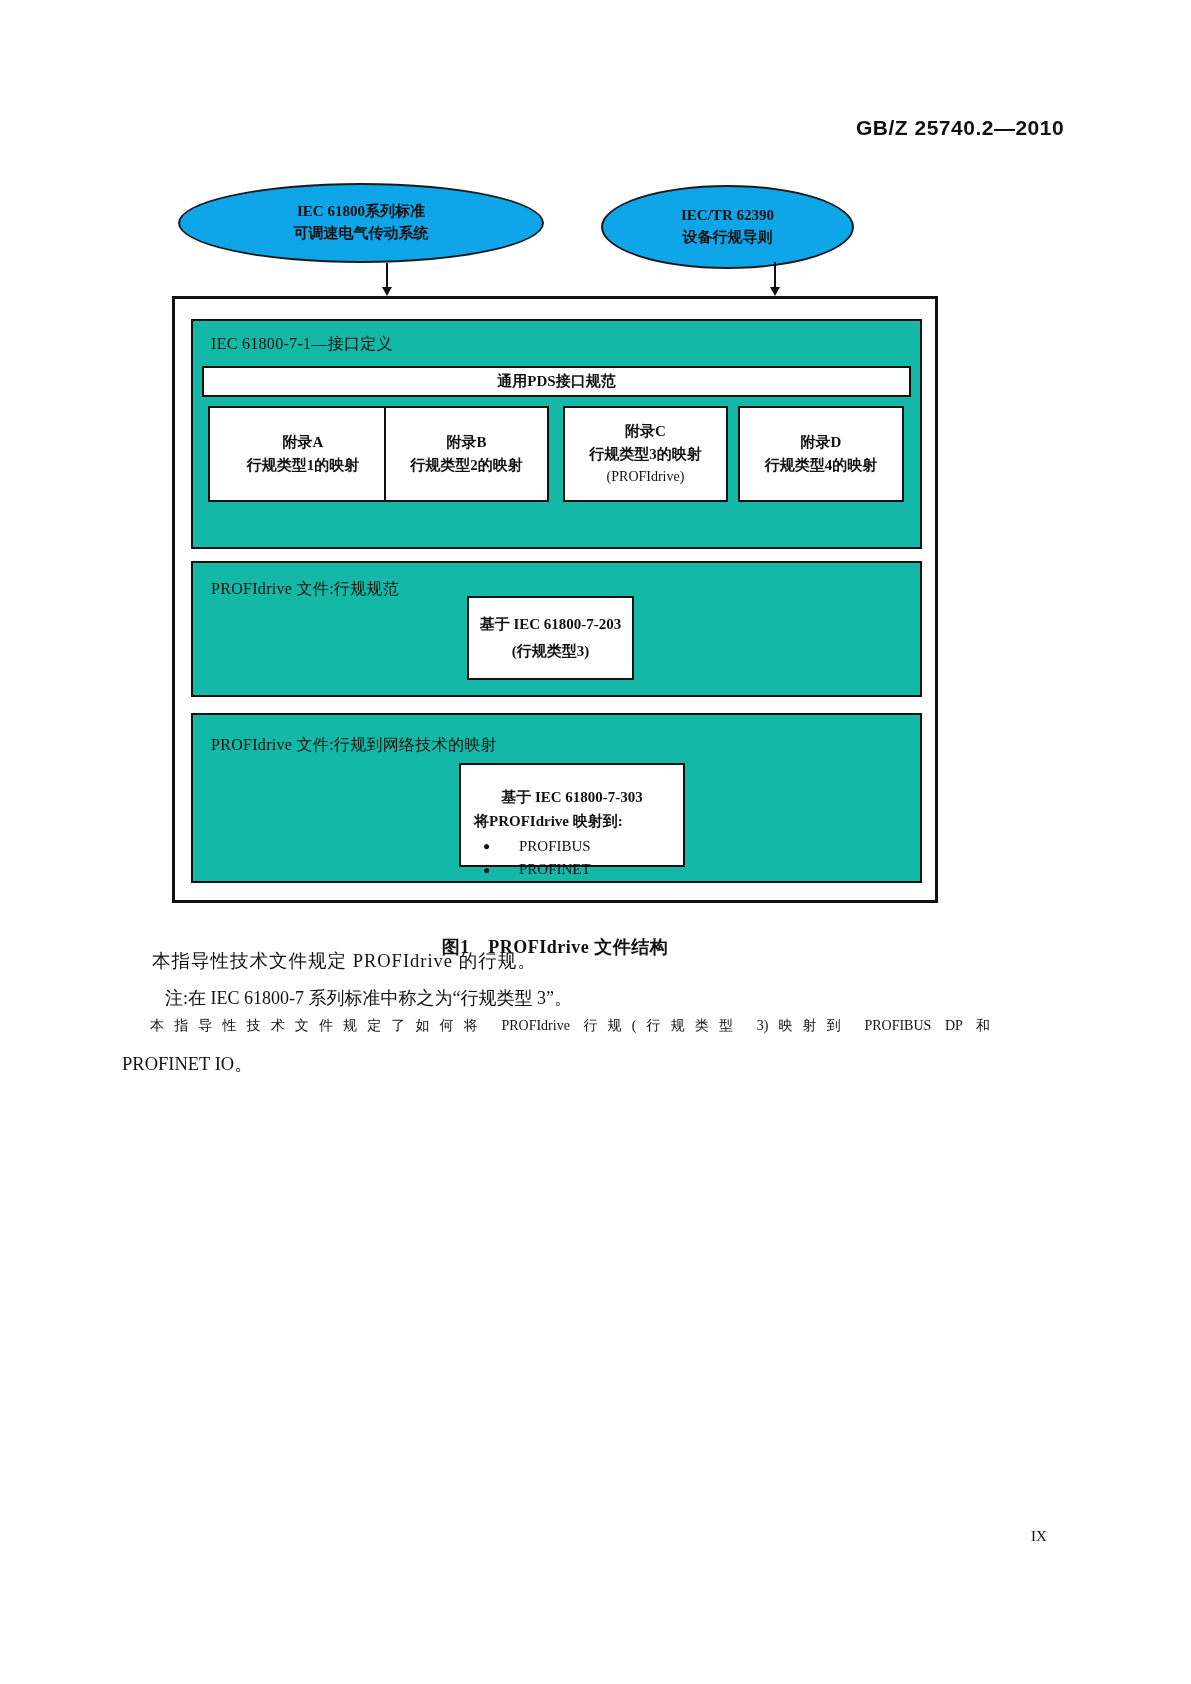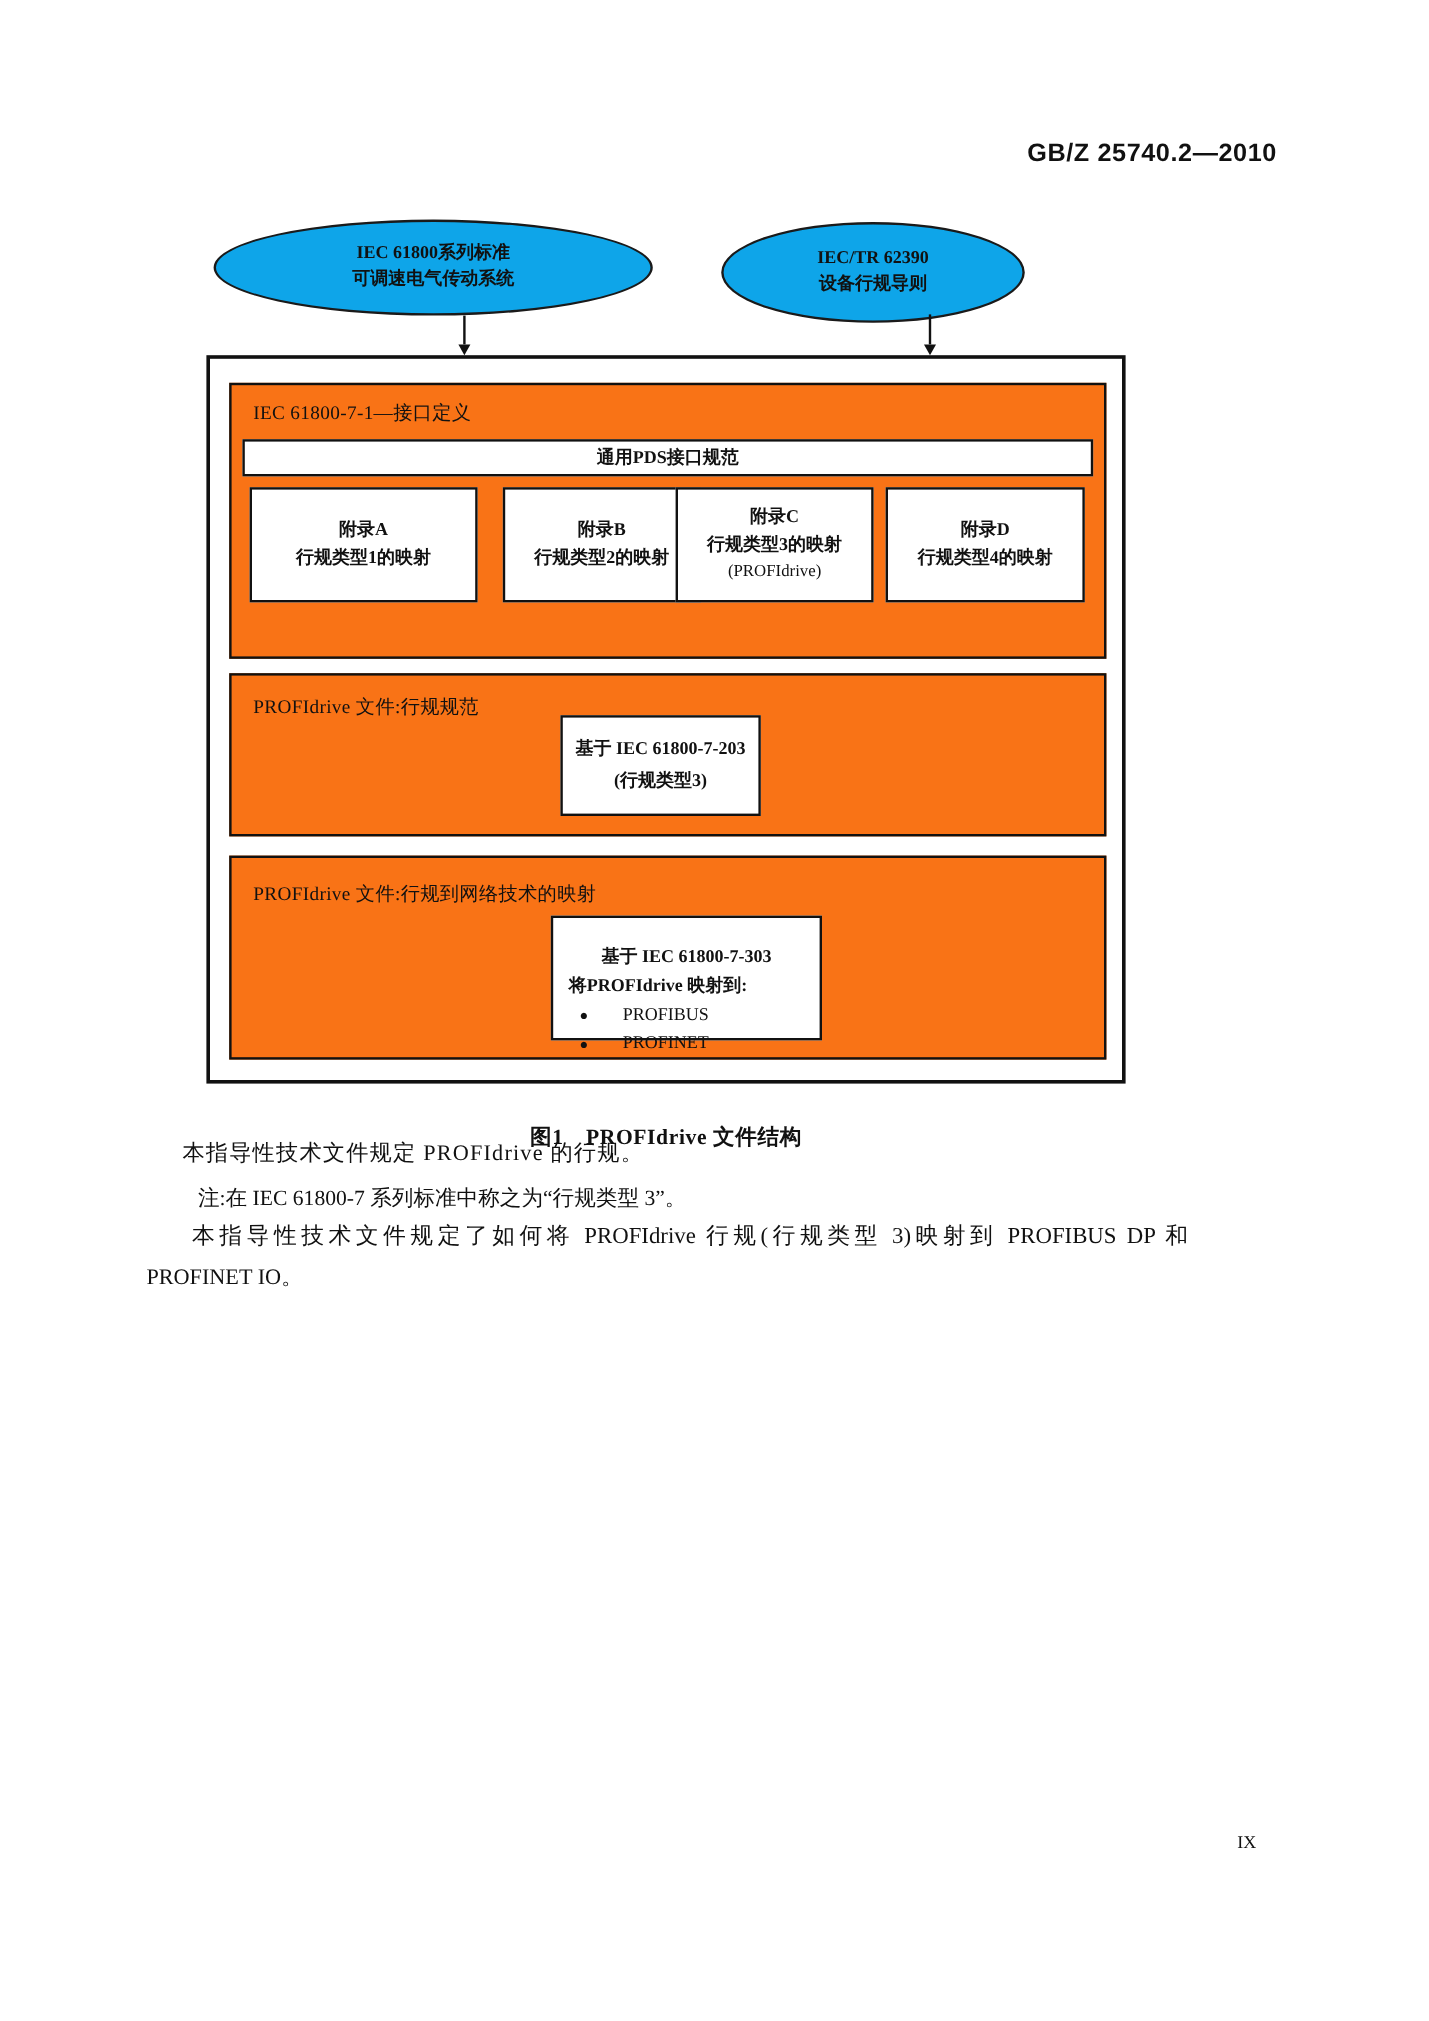--- a/index.html
+++ b/index.html
@@ -31,21 +31,21 @@
   #arrow-left .shaft  { height:24px; } #arrow-left .head  { top:24px; }
   #arrow-right { left:770px; top:262px; height:34px; }
   #arrow-right .shaft { height:25px; } #arrow-right .head { top:25px; }
 
   .outer-box {
     position:absolute; left:172px; top:296px; width:766px; height:607px;
     border:3px solid #111; background:#fff;
   }
   .gray-section {
     position:absolute; left:16px; width:731px;
-    background:#f97316; border:2px solid #111;
+    background:#14b8a6; border:2px solid #111;
   }
   #sec1 { top:20px;  height:230px; }
   #sec2 { top:262px; height:136px; }
   #sec3 { top:414px; height:170px; }
   .section-title { position:absolute; left:18px; font-size:16px; letter-spacing:0.3px; }
   #sec1 .section-title { top:13px; }
   #sec2 .section-title { top:16px; }
   #sec3 .section-title { top:20px; }
 
   .pds-bar {
@@ -53,21 +53,21 @@
     background:#fff; border:2px solid #111;
     display:flex; align-items:center; justify-content:center;
     font-weight:bold; font-size:15px;
   }
   .annex {
     position:absolute; top:85px; height:96px; background:#fff; border:2px solid #111;
     display:flex; flex-direction:column; align-items:center; justify-content:center;
     text-align:center; font-size:15px; font-weight:bold; line-height:1.55;
   }
   #annex-a { left:15px;  width:190px; }
-  #annex-b { left:191px; width:165px;margin-left:35px; }
+  #annex-b { left:191px; width:165px; }
   #annex-c { left:370px; width:165px; }
   #annex-d { left:545px; width:166px; }
   .annex .line3 { font-weight:normal; font-size:14px; }
 
   .sec2-box {
     position:absolute; left:274px; top:33px; width:167px; height:84px;
     background:#fff; border:2px solid #111;
     display:flex; flex-direction:column; align-items:center; justify-content:center;
     font-size:15px; font-weight:bold; line-height:1.8;
   }
@@ -87,21 +87,21 @@
   .para1 {
     position:absolute; left:115px; top:948px; width:870px;
     font-size:18.5px; text-indent:2em; letter-spacing:1px;
   }
   .note-line {
     position:absolute; left:122px; top:986px; width:870px;
     font-size:18px; padding-left:43px;
   }
   .para2-l1 {
     position:absolute; left:122px; top:1017px; width:868px;
-    font-size:19px; text-indent:2em;
+    font-size:14px; text-indent:2em;
     text-align:justify; text-align-last:justify;
   }
   .para2-l2 { position:absolute; left:122px; top:1051px; font-size:18.5px; }
   .page-number { position:absolute; left:1031px; top:1528px; font-size:15px; }
 </style>
 </head>
 <body>
 
 <div class="page">
 

